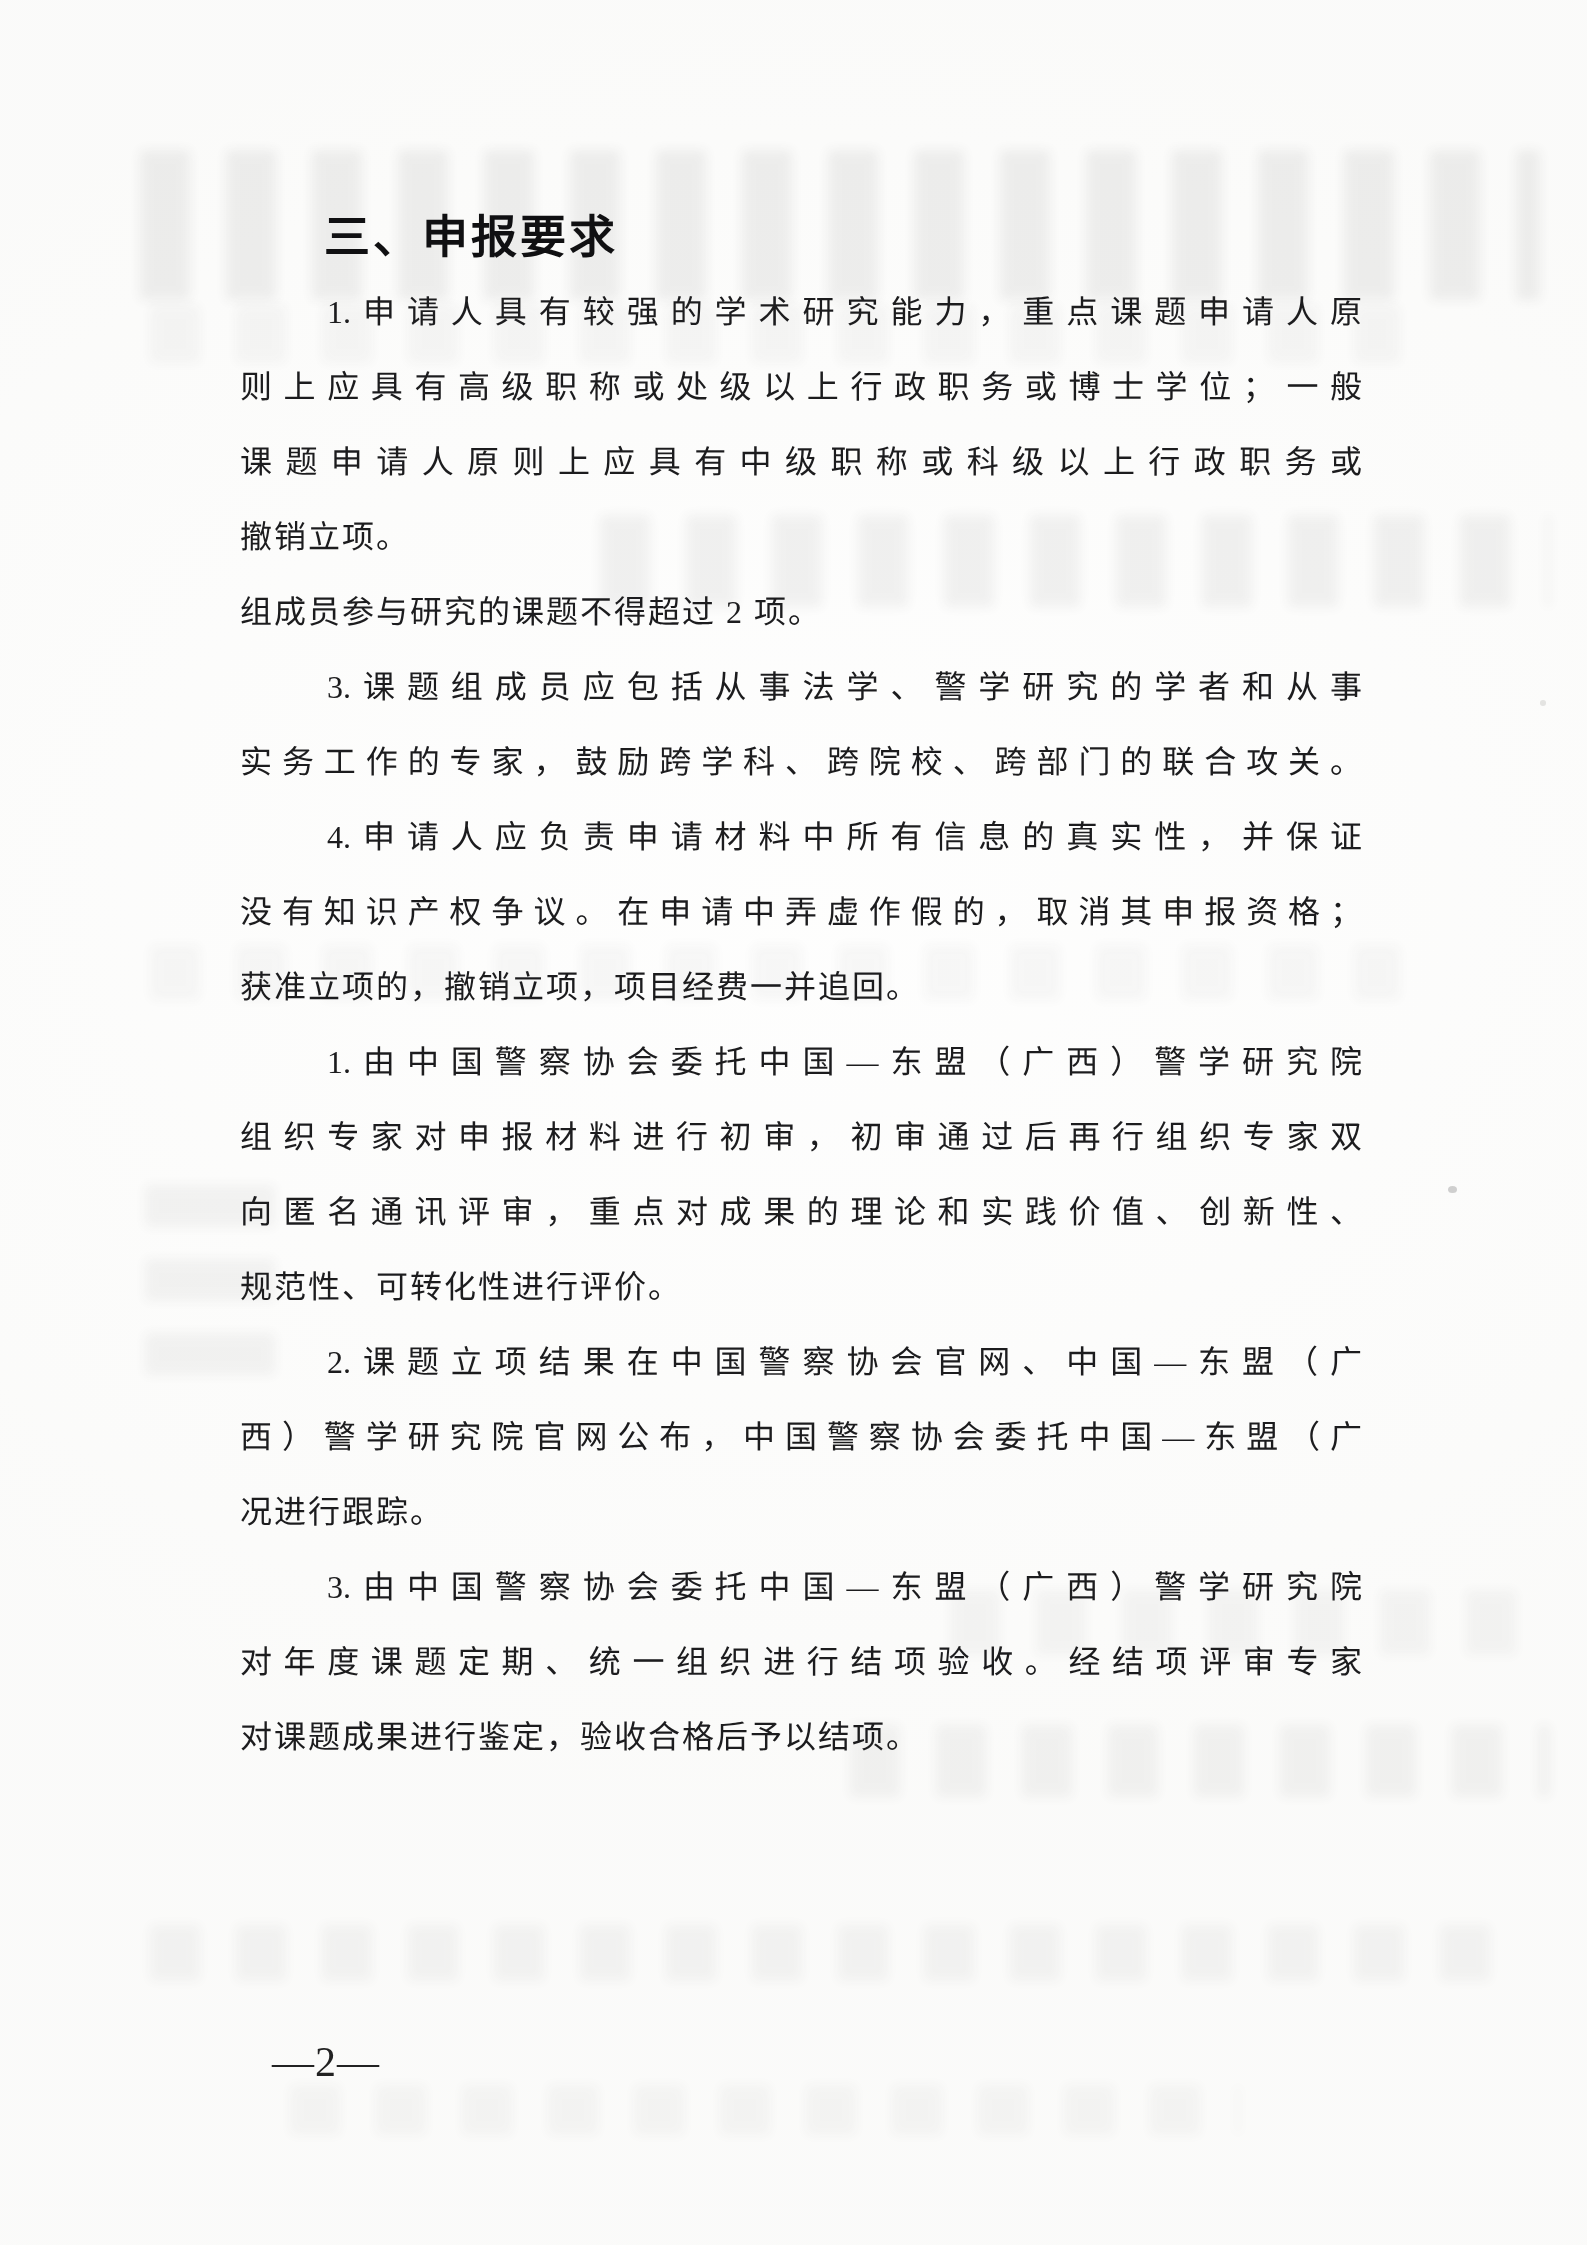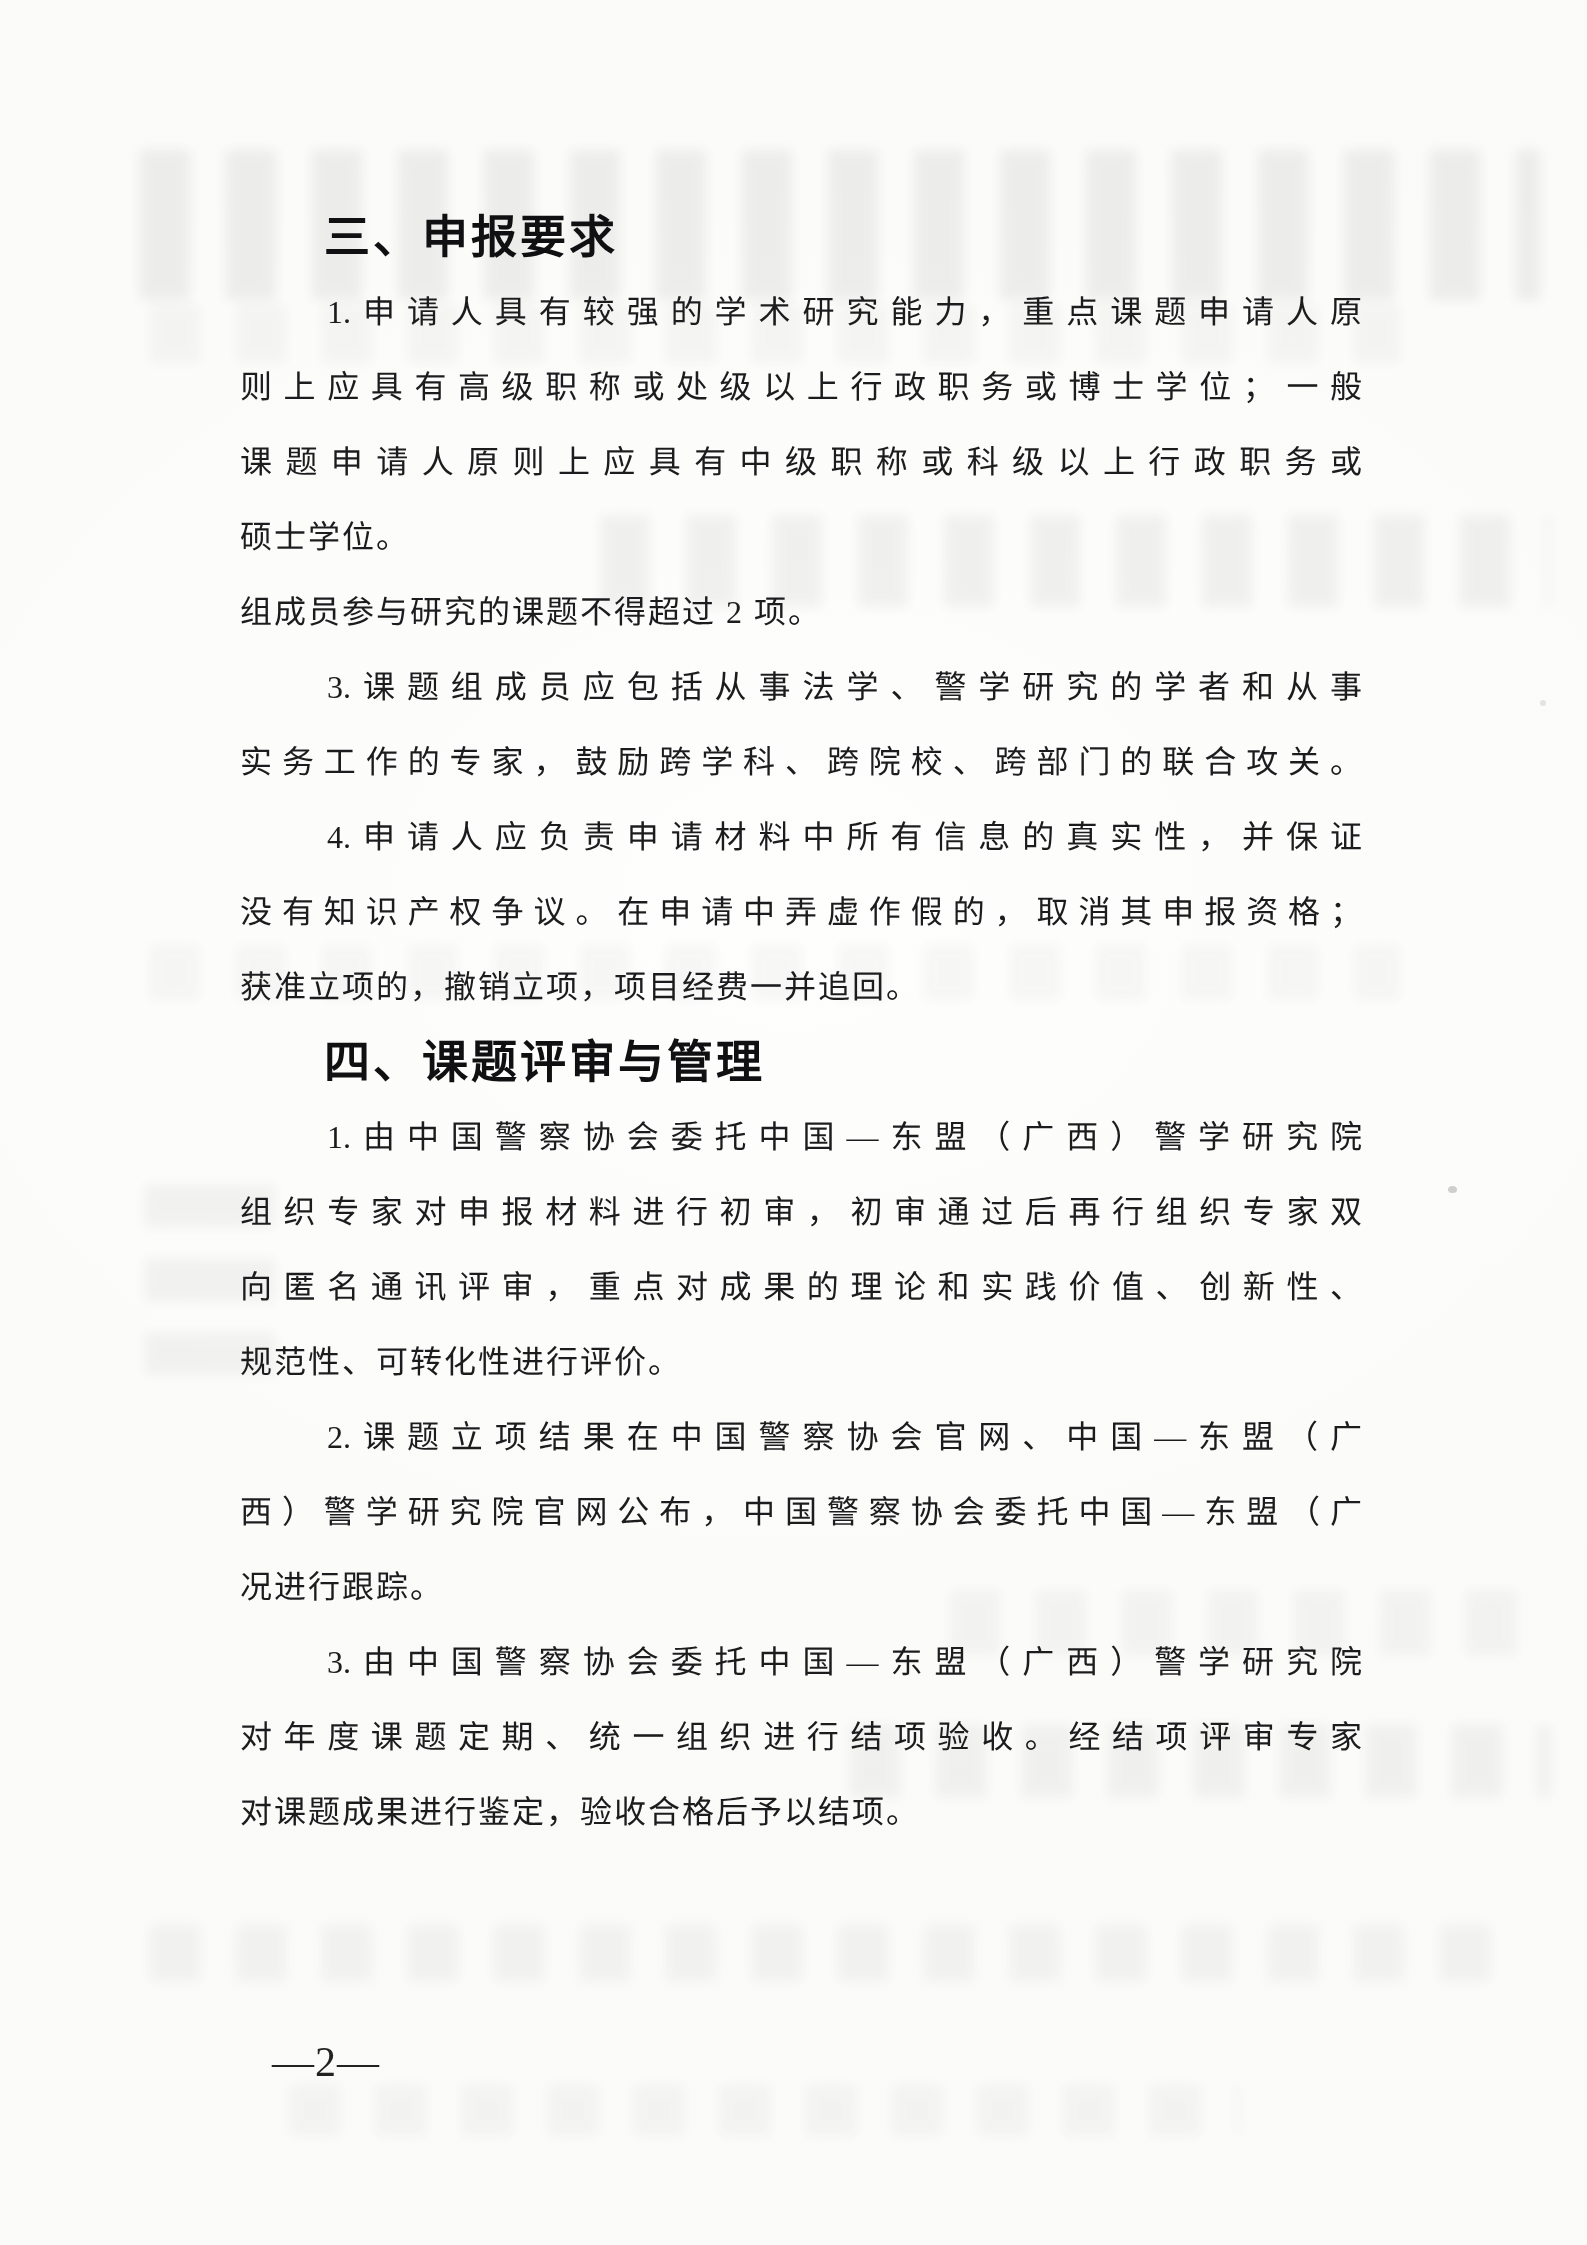--- a/index.html
+++ b/index.html
@@ -103,32 +103,31 @@
   <div class="speck s1"></div>
   <div class="speck s2"></div>
 
   <div class="text-block">
 
     <div class="heading">三、申报要求</div>
 
     <div class="line fill indent">1.申请人具有较强的学术研究能力，重点课题申请人原</div>
     <div class="line fill">则上应具有高级职称或处级以上行政职务或博士学位；一般</div>
     <div class="line fill">课题申请人原则上应具有中级职称或科级以上行政职务或</div>
-    <div class="line">硕士学位。</div>
+    <div class="line">撤销立项。</div>
 
     <div class="line">组成员参与研究的课题不得超过 2 项。</div>
 
     <div class="line fill indent">3.课题组成员应包括从事法学、警学研究的学者和从事</div>
     <div class="line fill">实务工作的专家，鼓励跨学科、跨院校、跨部门的联合攻关。</div>
 
     <div class="line fill indent">4.申请人应负责申请材料中所有信息的真实性，并保证</div>
     <div class="line fill">没有知识产权争议。在申请中弄虚作假的，取消其申报资格；</div>
     <div class="line">获准立项的，撤销立项，项目经费一并追回。</div>
 
-    <div class="heading">四、课题评审与管理</div>
 
     <div class="line fill indent">1.由中国警察协会委托中国—东盟（广西）警学研究院</div>
     <div class="line fill">组织专家对申报材料进行初审，初审通过后再行组织专家双</div>
     <div class="line fill">向匿名通讯评审，重点对成果的理论和实践价值、创新性、</div>
     <div class="line">规范性、可转化性进行评价。</div>
 
     <div class="line fill indent">2.课题立项结果在中国警察协会官网、中国—东盟（广</div>
     <div class="line fill">西）警学研究院官网公布，中国警察协会委托中国—东盟（广</div>
     <div class="line">况进行跟踪。</div>
 

